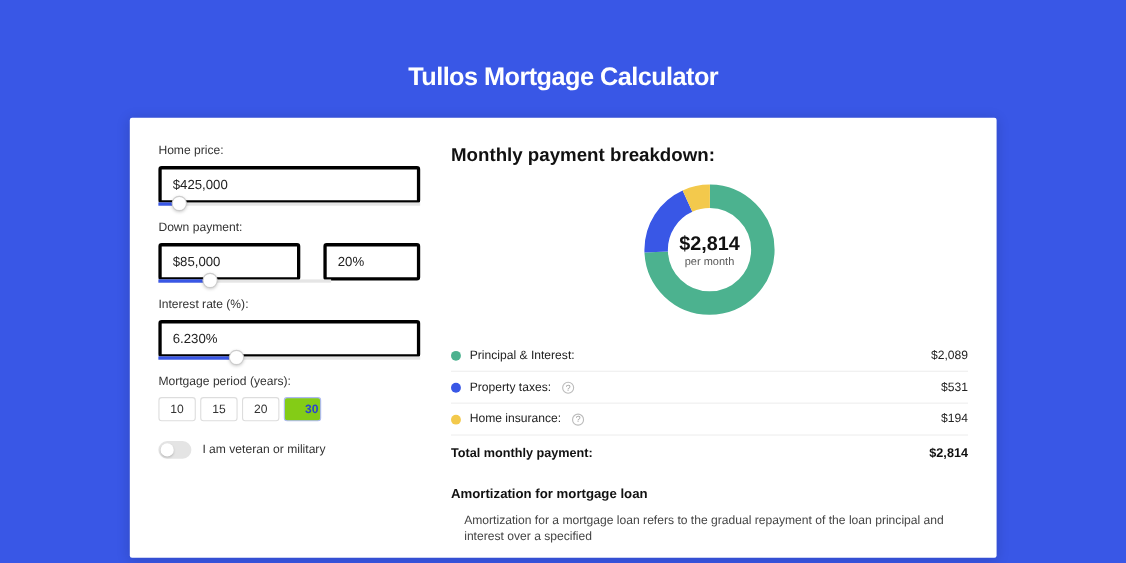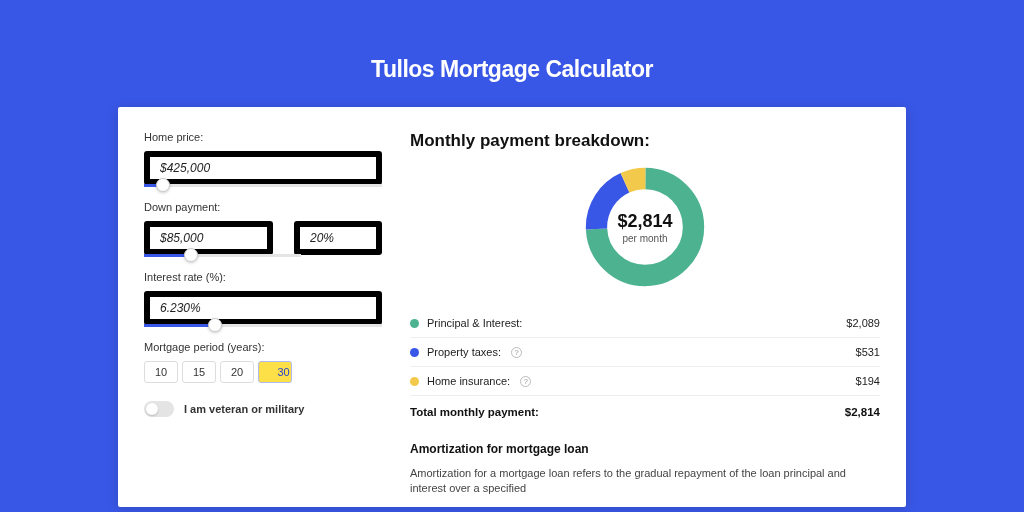--- a/index.html
+++ b/index.html
@@ -39,26 +39,25 @@
     min-width: 0;
   }
   .field-label {
     font-size: 11px;
     color: #333;
     margin-bottom: 8px;
   }
   .text-input {
     width: 100%;
     height: 34px;
-    border: 6px solid #000000;
+    border: 3px solid #000000;
     border-radius: 3px;
     padding: 0 10px;
     font-size: 12px;
     color: #222;
-    font-style: italic;
   }
   .field { margin-bottom: 14px; }
   .slider-track {
     height: 3px;
     background: #e5e5e5;
     position: relative;
     margin-top: -1px;
   }
   .slider-fill {
     height: 3px;
@@ -86,27 +85,27 @@
     border-radius: 3px;
     background: #fff;
     font-size: 11px;
     color: #333;
     display: flex;
     align-items: center;
     justify-content: center;
     cursor: pointer;
   }
   .period-btn.active {
-    background: #fde047;
+    background: #84cc16;
     border-color: #aeb9f2;
     color: #2a44cf;
-    font-weight: 400;
+    font-weight: 700;
     padding-left: 17px;
   }
-  .toggle-row { display: flex; align-items: center; gap: 10px; margin-top: 18px; font-weight: bold; }
+  .toggle-row { display: flex; align-items: center; gap: 10px; margin-top: 18px; }
   .toggle {
     width: 30px; height: 16px;
     background: #e4e4e4;
     border-radius: 8px;
     position: relative;
   }
   .toggle::after {
     content: "";
     position: absolute;
     width: 12px; height: 12px;
@@ -175,20 +174,21 @@
     font-size: 12px;
     font-weight: 700;
     color: #111;
     margin-top: 10px;
     margin-bottom: 10px;
   }
   .amort-body {
     font-size: 11px;
     color: #444;
     line-height: 1.4;
+    margin-left: 12px;
   }
 </style>
 </head>
 <body>
 
 <h1 class="page-title">Tullos Mortgage Calculator</h1>
 
 <div class="card">
   <div class="left">
 

